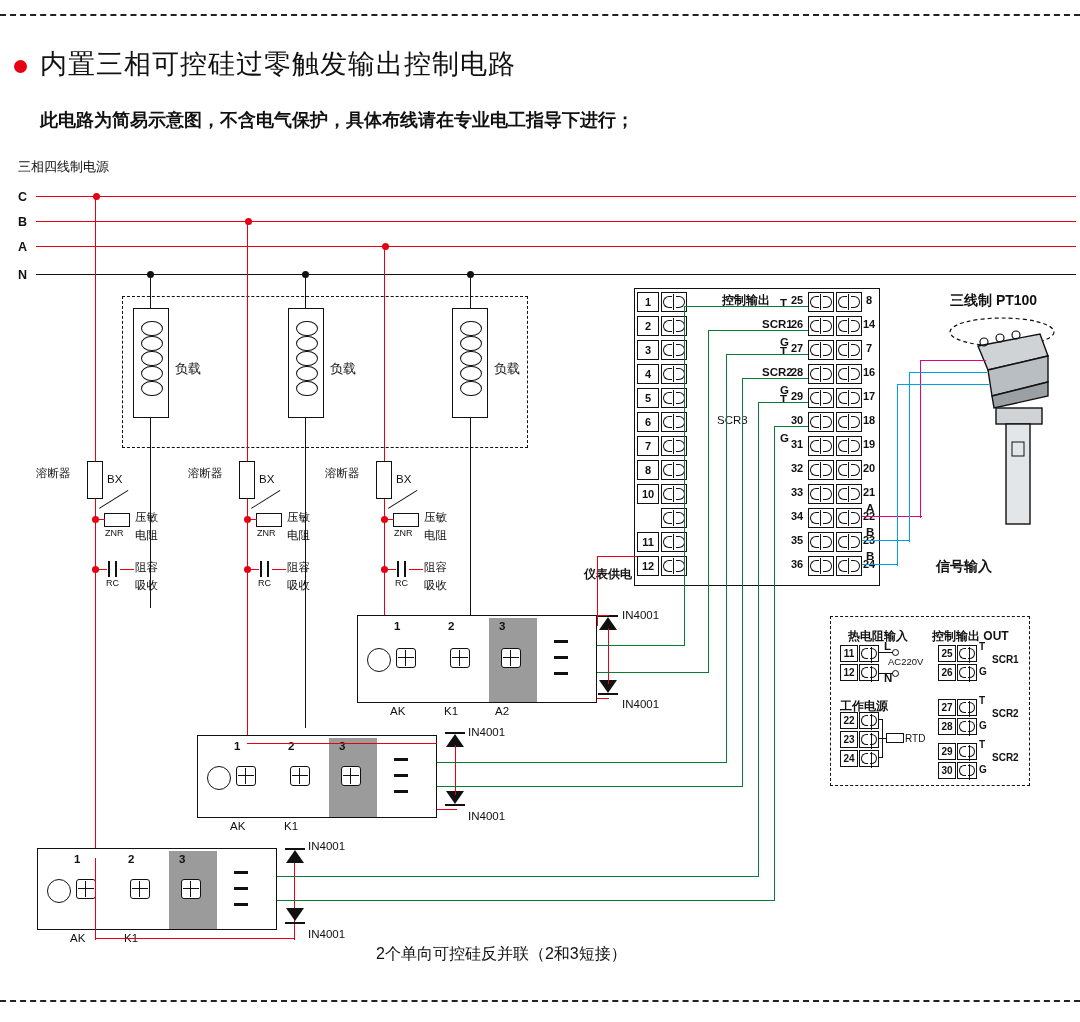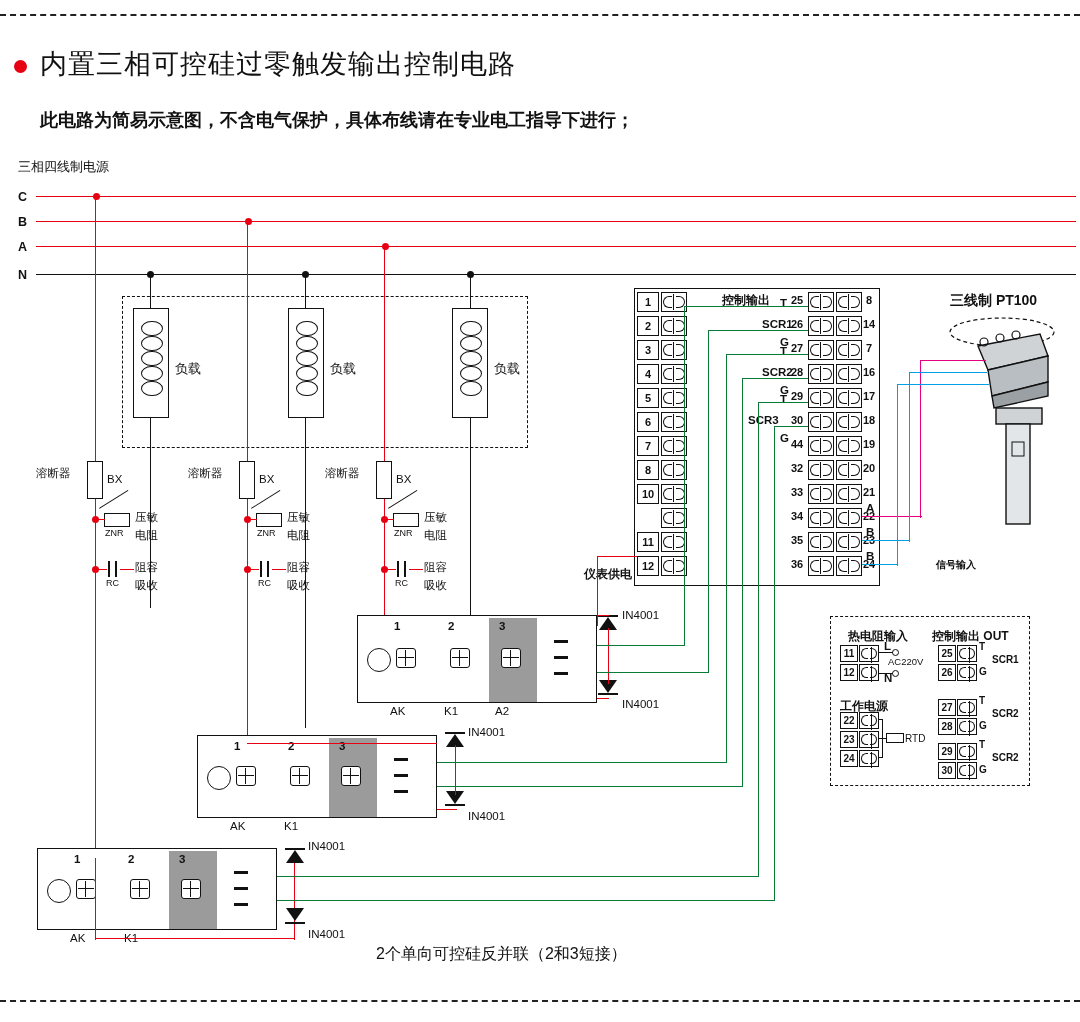--- a/index.html
+++ b/index.html
@@ -393,30 +393,30 @@
 
 <div class="lab-b" style="left:722px;top:292px">控制输出</div>
 
 <div class="lab" style="left:780px;top:297px;font-weight:bold">T</div>
 <div class="lab" style="left:762px;top:318px;font-weight:bold">SCR1</div>
 <div class="lab" style="left:780px;top:336px;font-weight:bold">G</div>
 <div class="lab" style="left:780px;top:345px;font-weight:bold">T</div>
 <div class="lab" style="left:762px;top:366px;font-weight:bold">SCR2</div>
 <div class="lab" style="left:780px;top:384px;font-weight:bold">G</div>
 <div class="lab" style="left:780px;top:393px;font-weight:bold">T</div>
-<div class="lab" style="left:748px;top:414px;font-weight:bold">SCR3</div>
+<div class="lab" style="left:717px;top:414px;font-weight:normal">SCR3</div>
 <div class="lab" style="left:780px;top:432px;font-weight:bold">G</div>
 
 <div class="tnum" style="left:787px;top:294px">25</div>
 <div class="tnum" style="left:787px;top:318px">26</div>
 <div class="tnum" style="left:787px;top:342px">27</div>
 <div class="tnum" style="left:787px;top:366px">28</div>
 <div class="tnum" style="left:787px;top:390px">29</div>
 <div class="tnum" style="left:787px;top:414px">30</div>
-<div class="tnum" style="left:787px;top:438px">44</div>
+<div class="tnum" style="left:787px;top:438px">31</div>
 <div class="tnum" style="left:787px;top:462px">32</div>
 <div class="tnum" style="left:787px;top:486px">33</div>
 <div class="tnum" style="left:787px;top:510px">34</div>
 <div class="tnum" style="left:787px;top:534px">35</div>
 <div class="tnum" style="left:787px;top:558px">36</div>
 
 <div class="term" style="left:808px;top:292px">
     <div class="arcl"></div>
     <div class="arcr"></div>
   </div>
@@ -521,21 +521,21 @@
 <div class="tnum" style="left:859px;top:390px">17</div>
 <div class="tnum" style="left:859px;top:414px">18</div>
 <div class="tnum" style="left:859px;top:438px">19</div>
 <div class="tnum" style="left:859px;top:462px">20</div>
 <div class="tnum" style="left:859px;top:486px">21</div>
 <div class="tnum" style="left:859px;top:510px">22</div>
 <div class="tnum" style="left:859px;top:534px">23</div>
 <div class="tnum" style="left:859px;top:558px">24</div>
 
 <div class="lab-b" style="left:584px;top:566px">仪表供电</div>
-<div class="lab-b" style="left:936px;top:558px;font-size:10px">信号输入</div>
+<div class="lab-b" style="left:936px;top:558px;font-size:14px">信号输入</div>
 
 <div class="rline" style="left:597px;top:556px;width:40px"></div>
 <div class="rvline" style="left:597px;top:556px;height:70px"></div>
 
 <div class="gline" style="left:597px;top:645px;width:88px"></div>
 <div class="gvline" style="left:684px;top:306px;height:340px"></div>
 <div class="gline" style="left:684px;top:306px;width:124px"></div>
 
 <div class="gline" style="left:597px;top:672px;width:112px"></div>
 <div class="gvline" style="left:708px;top:330px;height:343px"></div>

